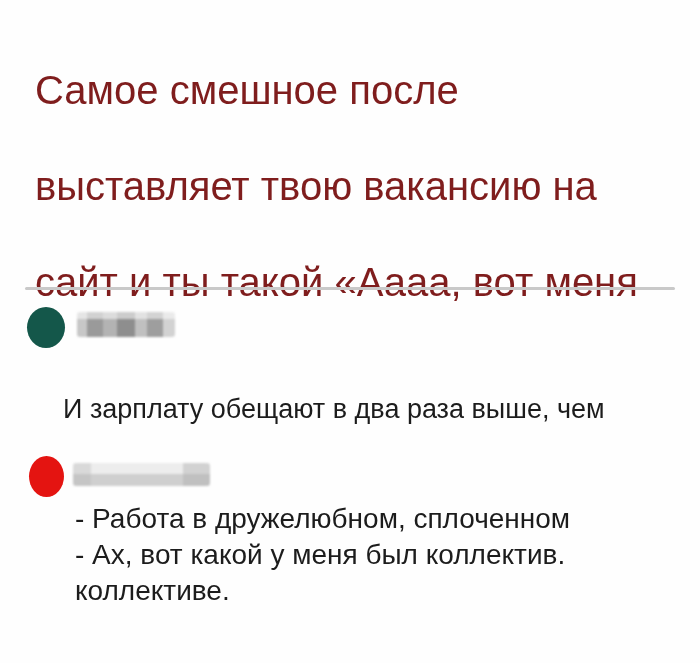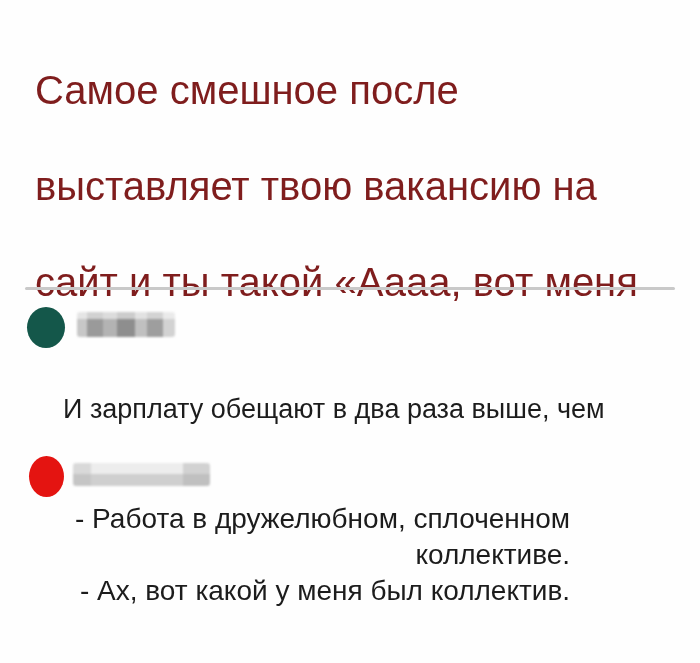--- a/index.html
+++ b/index.html
@@ -66,21 +66,20 @@
     line-height: 34px;
     color: #1c1c1c;
     white-space: pre;
   }
   .comment-text-2 { left: 75px; top: 501px; }
   .comment-text-2 .comment-line {
     font-size: 28px;
     line-height: 36px;
     color: #1c1c1c;
     white-space: pre;
-    text-align: right;
   }
 </style>
 </head>
 <body>
 
 <div class="screen">
 
   <div class="post">
     <div class="post-line">Самое смешное после</div>
     <div class="post-line">выставляет твою вакансию на</div>
@@ -95,18 +94,18 @@
     <div class="comment-text comment-text-1">
       <div class="comment-line">И зарплату обещают в два раза выше, чем</div>
     </div>
   </div>
 
   <div>
     <div class="avatar avatar-2" style="background-color: rgb(228, 20, 17);"></div>
     <div class="username-blur username-blur-2"></div>
     <div class="comment-text comment-text-2">
       <div class="comment-line">- Работа в дружелюбном, сплоченном</div>
+      <div class="comment-line">- Ах, вот какой у меня был коллектив.</div>
       <div class="comment-line">коллективе.</div>
-      <div class="comment-line">- Ах, вот какой у меня был коллектив.</div>
     </div>
   </div>
 
 </div>
 
 </body></html>

